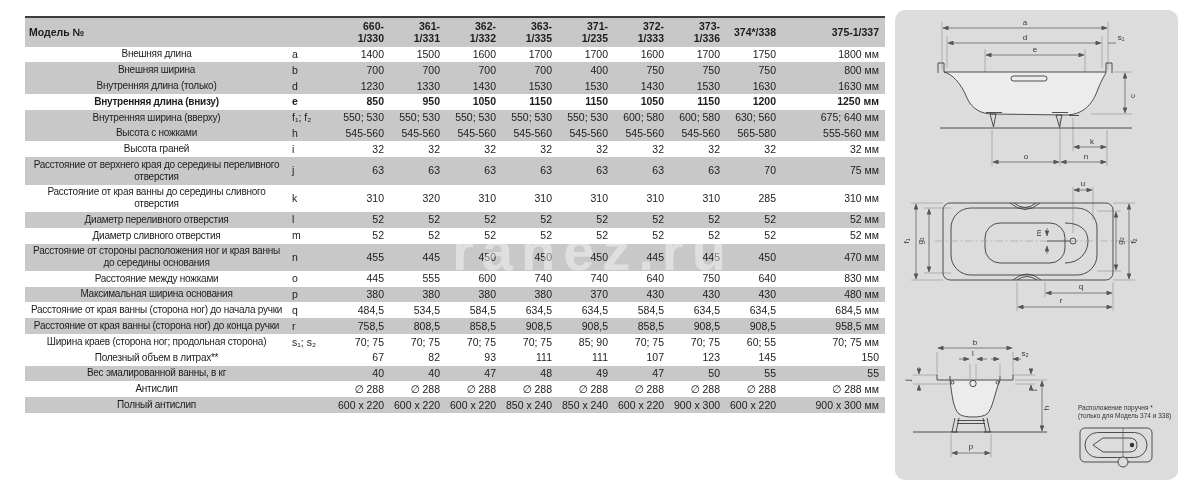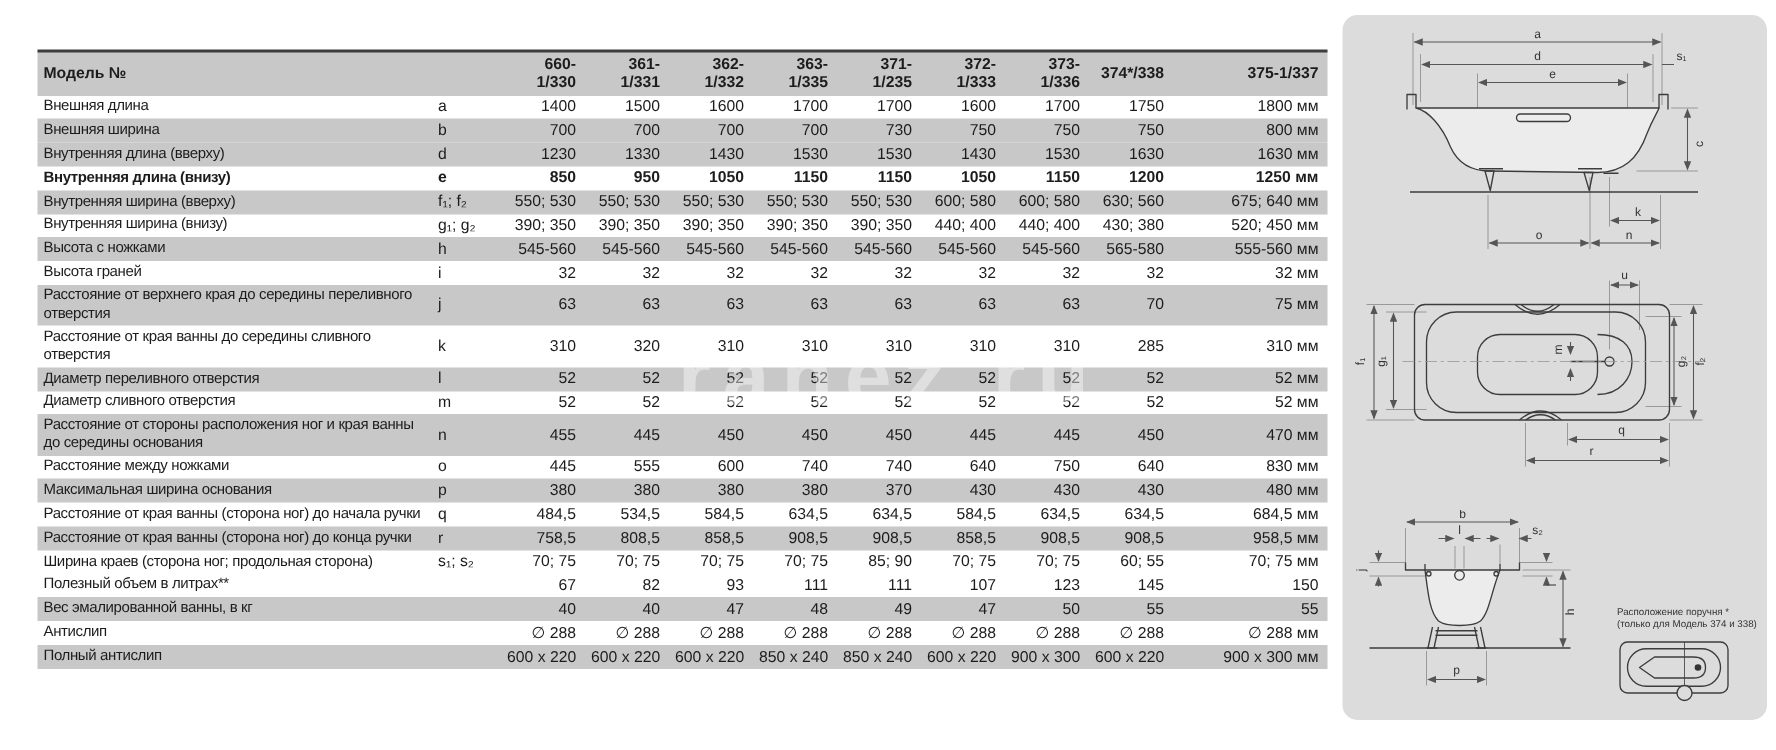--- a/index.html
+++ b/index.html
@@ -2,26 +2,26 @@
 <html><head>
 <meta charset="utf-8">
 <style>
   * { margin:0; padding:0; box-sizing:border-box; }
   html,body { width:1184px; height:500px; }
   body {
     background:#fff;
     font-family:"Liberation Sans","DejaVu Sans",sans-serif;
     position:relative; overflow:hidden; color:#1c1c1c;
   }
-  .table-wrap { position:absolute; left:25px; top:33px; width:860px; }
+  .table-wrap { position:absolute; left:25px; top:16px; width:860px; }
   table { border-collapse:collapse; width:860px; table-layout:fixed; border-top:2px solid #3d3d3d; }
   td,th { font-size:10.5px; padding:1.5px 6px 1.5px 4px; line-height:1.22; vertical-align:middle; }
   th { font-weight:bold; text-align:left; }
   th.num { text-align:right; }
-  td.lbl { font-size:10px; letter-spacing:-0.25px; }
+  td.lbl { font-size:10px; letter-spacing:-0.25px;text-align:center; }
   td.letter, th.letter { padding-left:2px; padding-right:0; }
   td.num { text-align:right; white-space:nowrap; }
   tr.gray, thead tr { background:#c8c8c8; }
   tr.bold-row td { font-weight:bold;margin-top:16px; }
   .watermark {
     position:absolute; left:452px; top:206px; z-index:5;
     font-size:56px; font-weight:bold; letter-spacing:8px;
     color:#ffffff; opacity:0.42; pointer-events:none;margin-top:12px;
   }
   .panel {
@@ -87,28 +87,28 @@
           <td class="num">1750</td>
           <td class="num">1800 мм</td>
         </tr>
         <tr class="gray">
           <td class="lbl">Внешняя ширина</td>
           <td class="letter">b</td>
           <td class="num">700</td>
           <td class="num">700</td>
           <td class="num">700</td>
           <td class="num">700</td>
-          <td class="num">730</td>
+          <td class="num">400</td>
           <td class="num">750</td>
           <td class="num">750</td>
           <td class="num">750</td>
           <td class="num">800 мм</td>
         </tr>
         <tr class="gray">
-          <td class="lbl">Внутренняя длина (вверху)</td>
+          <td class="lbl">Внутренняя длина (только)</td>
           <td class="letter">d</td>
           <td class="num">1230</td>
           <td class="num">1330</td>
           <td class="num">1430</td>
           <td class="num">1530</td>
           <td class="num">1530</td>
           <td class="num">1430</td>
           <td class="num">1530</td>
           <td class="num">1630</td>
           <td class="num">1630 мм</td>
@@ -131,33 +131,20 @@
           <td class="letter">f₁; f₂</td>
           <td class="num">550; 530</td>
           <td class="num">550; 530</td>
           <td class="num">550; 530</td>
           <td class="num">550; 530</td>
           <td class="num">550; 530</td>
           <td class="num">600; 580</td>
           <td class="num">600; 580</td>
           <td class="num">630; 560</td>
           <td class="num">675; 640 мм</td>
-        </tr>
-        <tr>
-          <td class="lbl">Внутренняя ширина (внизу)</td>
-          <td class="letter">g₁; g₂</td>
-          <td class="num">390; 350</td>
-          <td class="num">390; 350</td>
-          <td class="num">390; 350</td>
-          <td class="num">390; 350</td>
-          <td class="num">390; 350</td>
-          <td class="num">440; 400</td>
-          <td class="num">440; 400</td>
-          <td class="num">430; 380</td>
-          <td class="num">520; 450 мм</td>
         </tr>
         <tr class="gray">
           <td class="lbl">Высота с ножками</td>
           <td class="letter">h</td>
           <td class="num">545-560</td>
           <td class="num">545-560</td>
           <td class="num">545-560</td>
           <td class="num">545-560</td>
           <td class="num">545-560</td>
           <td class="num">545-560</td>

